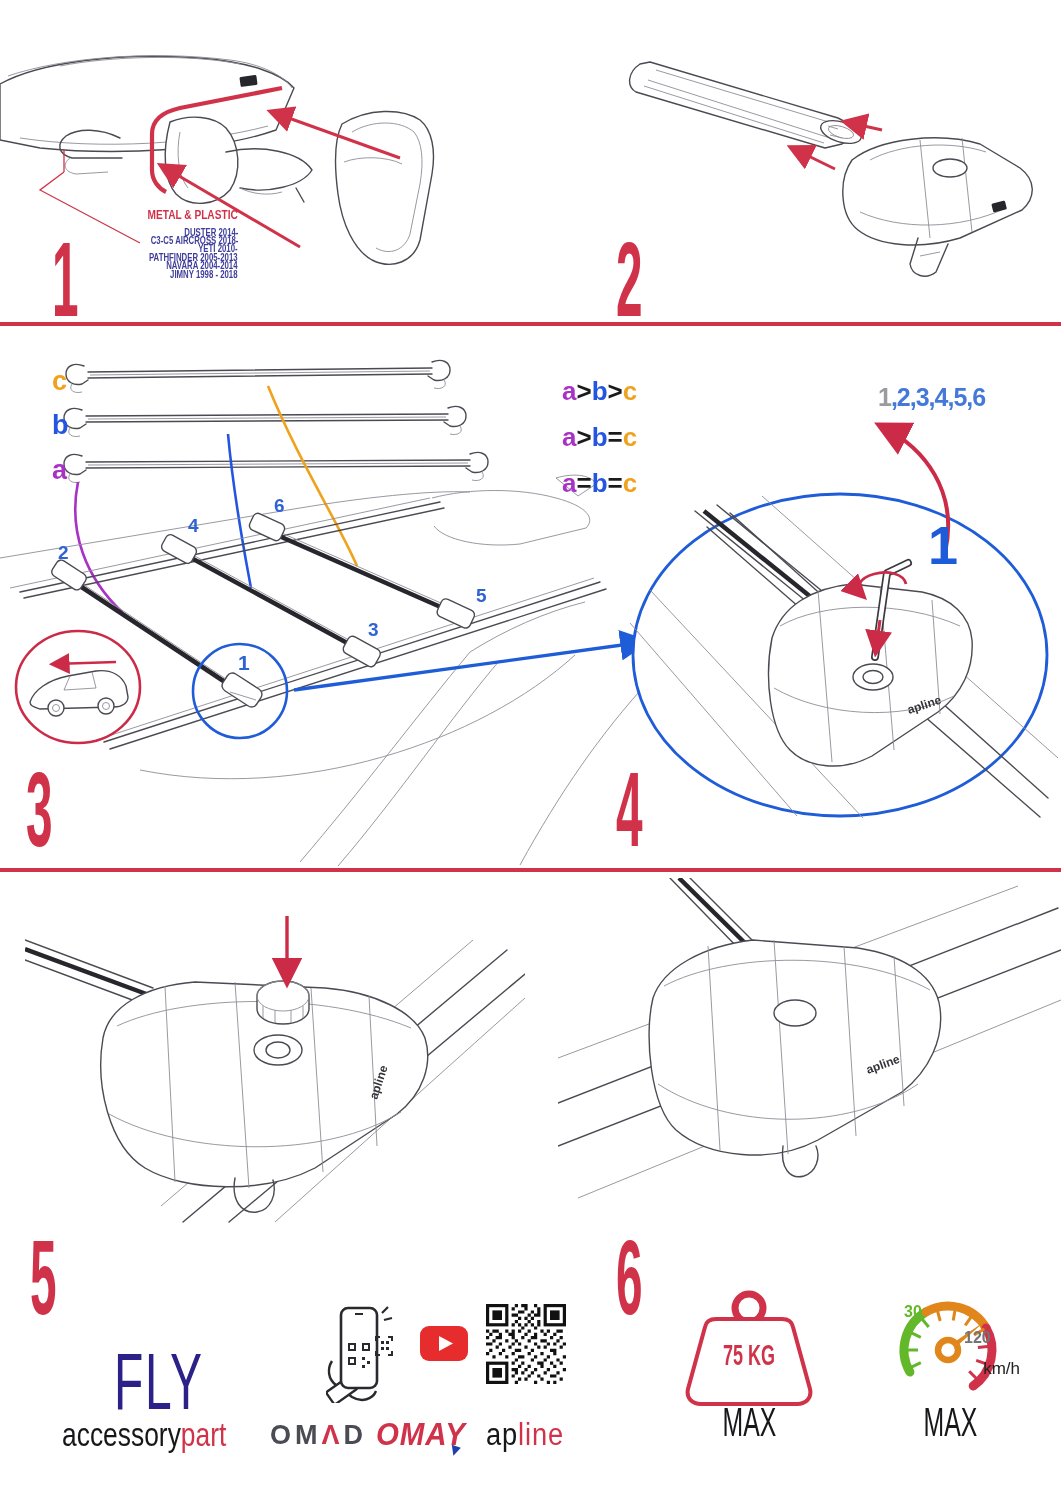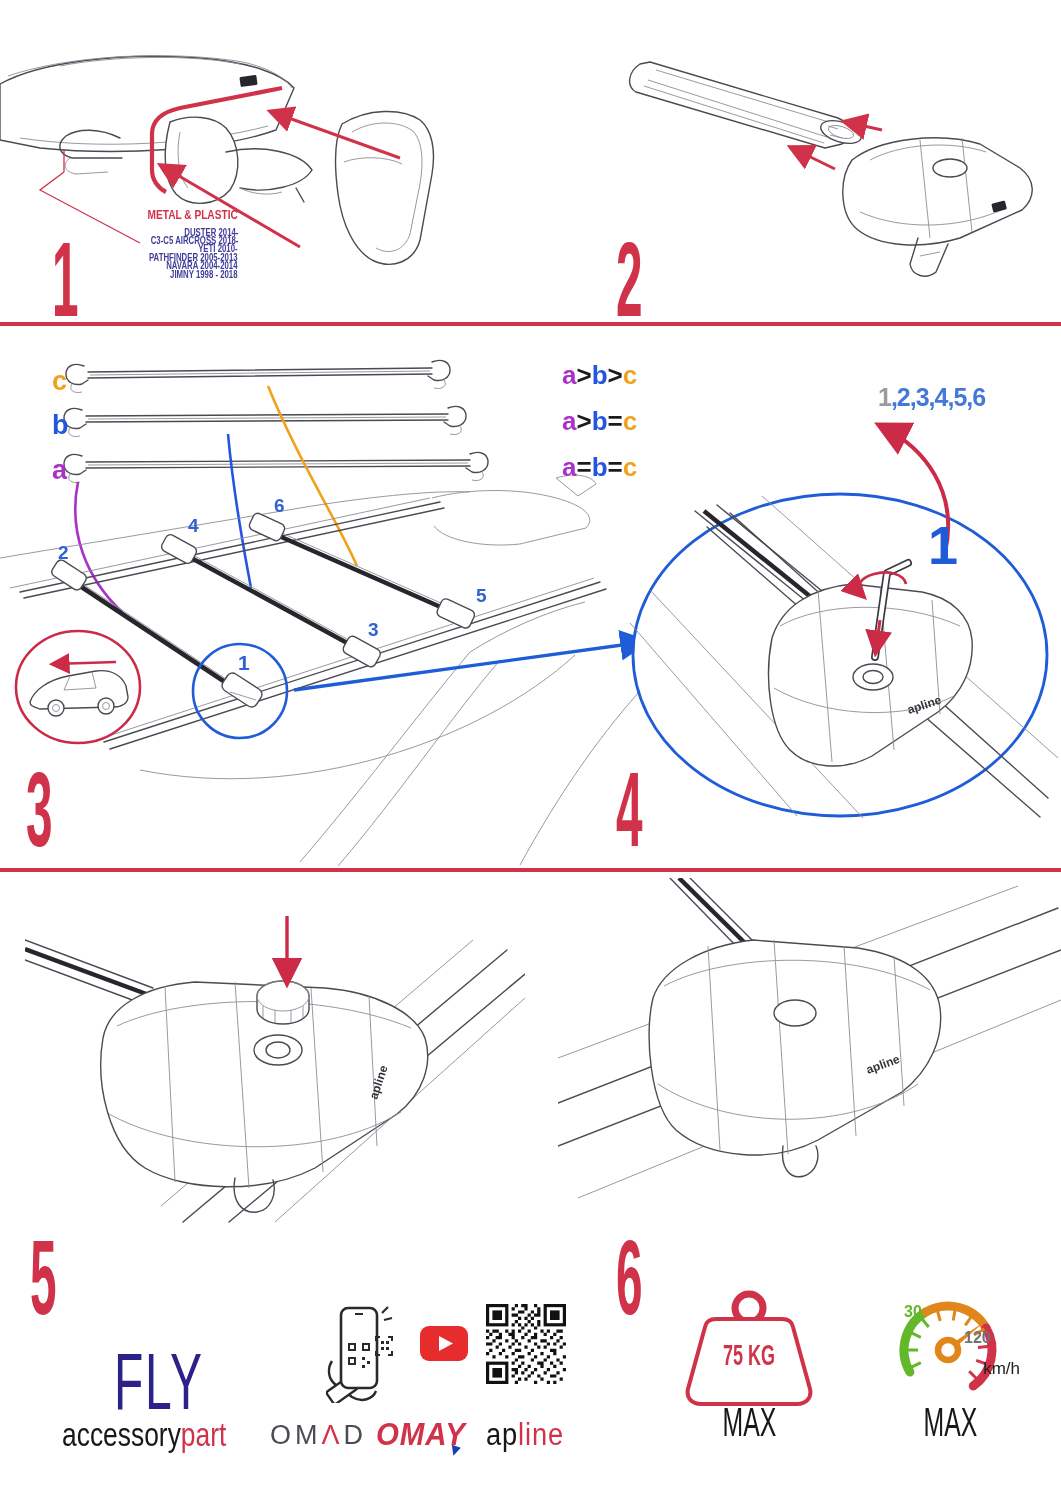--- a/index.html
+++ b/index.html
@@ -35,21 +35,21 @@
   .pos-num{position:absolute;font-size:19px;font-weight:700;color:#2f63d2;line-height:1;}
   .cmp-row{font-size:26px;font-weight:700;letter-spacing:0;margin-bottom:20px;line-height:1;}
   .cmp-a{color:var(--purple);} .cmp-b{color:#2455e0;} .cmp-c{color:var(--orange);} .cmp-op{color:#1b1b1b;}
   .seq{position:absolute;font-size:25px;font-weight:700;letter-spacing:-1px;color:#4479d9;}
   .seq-first{color:#9b9b9f;}
   .callout-1{position:absolute;font-size:54px;font-weight:700;color:#1d5bd8;line-height:1;}
   .brand-fly{position:absolute;color:var(--indigo);font-size:80px;font-weight:400;letter-spacing:3px;
     transform:scaleX(0.60);transform-origin:left top;line-height:1;}
   .brand-acc{position:absolute;font-size:33px;font-weight:400;letter-spacing:0;
     transform:scaleX(0.80);transform-origin:left top;line-height:1;}
-  .brand-omad{position:absolute;font-size:27px;font-weight:400;letter-spacing:4px;color:#4b4b54;line-height:1;}
+  .brand-omad{position:absolute;font-size:27px;font-weight:700;letter-spacing:4px;color:#4b4b54;line-height:1;}
   .brand-omay{position:absolute;font-size:31px;font-weight:700;font-style:italic;color:var(--red);
     letter-spacing:1px;transform:scaleX(0.95);transform-origin:left top;line-height:1;}
   .brand-apline{position:absolute;font-size:31px;font-weight:400;letter-spacing:1px;
     transform:scaleX(0.88);transform-origin:left top;line-height:1;}
   .max-label{position:absolute;text-align:center;font-size:40px;font-weight:400;color:#17171a;line-height:1;}
   .max-inner{display:inline-block;transform:scaleX(0.62);transform-origin:center top;}
   .kg-label{position:absolute;text-align:center;font-size:29px;font-weight:700;color:var(--red);line-height:1;}
   .speed-tick-label{position:absolute;font-size:16px;font-weight:700;line-height:1;}
   .kmh-label{position:absolute;text-align:right;font-size:17px;font-weight:400;color:#222;line-height:1;}
   .material-block{position:absolute;left:90px;top:207px;width:148px;text-align:right;}
@@ -227,21 +227,21 @@
       <circle class="lnf" cx="106" cy="356" r="8"></circle>
         <circle class="lnl" cx="106" cy="356" r="3.5"></circle>
       <line x1="116" y1="312" x2="54" y2="314" stroke="#cc2b48" stroke-width="2.6" marker-end="url(#arR3)"></line>
     </g>
   </svg>
 
   <div class="bar-label" style="left:52px;top:368px;color:var(--orange)">c</div>
   <div class="bar-label" style="left:52px;top:412px;color:#2455e0">b</div>
   <div class="bar-label" style="left:52px;top:457px;color:var(--purple)">a</div>
 
-  <div class="abs" style="left:562px;top:362px">
+  <div class="abs" style="left:562px;top:378px">
     <div class="cmp-row">
       <span class="cmp-a">a</span><span class="cmp-op">&gt;</span><span class="cmp-b">b</span><span class="cmp-op">&gt;</span><span class="cmp-c">c</span>
     </div>
     <div class="cmp-row">
       <span class="cmp-a">a</span><span class="cmp-op">&gt;</span><span class="cmp-b">b</span><span class="cmp-op">=</span><span class="cmp-c">c</span>
     </div>
     <div class="cmp-row">
       <span class="cmp-a">a</span><span class="cmp-op">=</span><span class="cmp-b">b</span><span class="cmp-op">=</span><span class="cmp-c">c</span>
     </div>
   </div>

